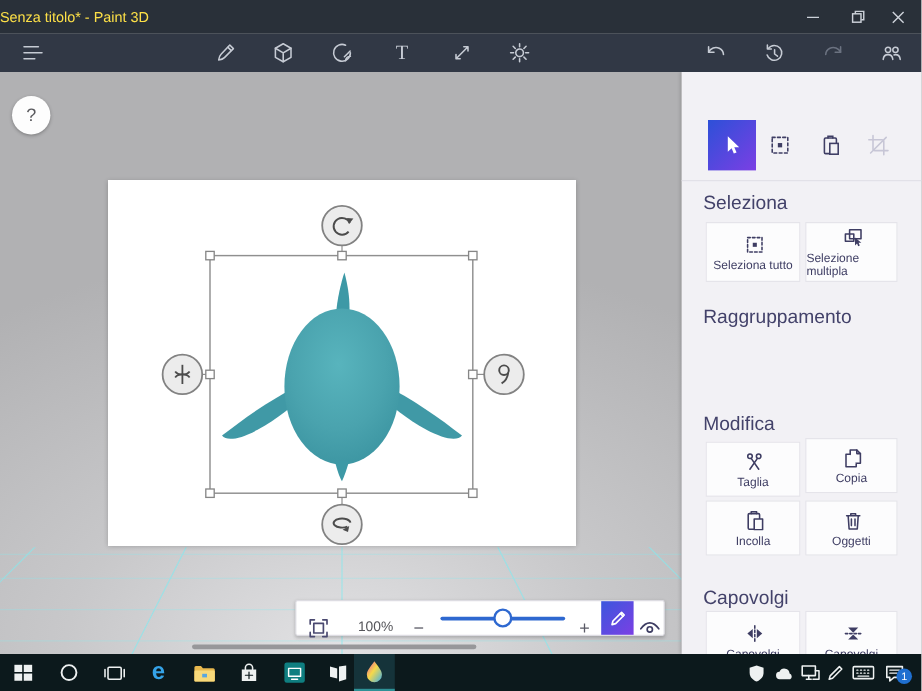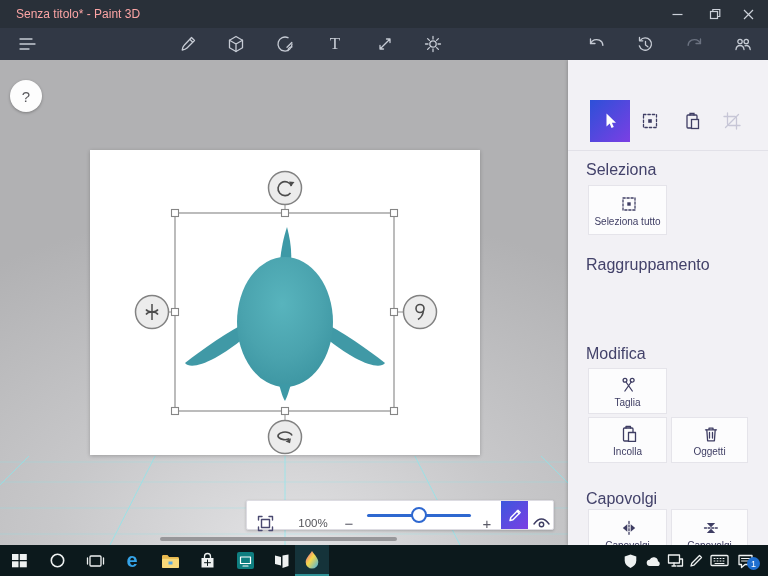--- a/index.html
+++ b/index.html
@@ -2,21 +2,21 @@
 <html><head>
 <meta charset="utf-8">
 <style>
   * { margin:0; padding:0; box-sizing:border-box; }
   html,body { width:768px; height:576px; overflow:hidden; }
   body { font-family:"Liberation Sans","DejaVu Sans",sans-serif; }
   .app { position:relative; width:768px; height:576px; background:#b4b4b6; overflow:hidden; }
 
   
   .titlebar { position:absolute; top:0; left:0; right:0; height:28px; background:#293039; z-index:30; }
-  .title { color:#fca5a5; font-size:12px; line-height:28px; padding-left:16px; }
+  .title { color:#fde047; font-size:12px; line-height:28px; padding-left:0; }
   .winbtn { position:absolute; top:0; width:40px; height:28px; display:flex; align-items:center; justify-content:center; color:#ccd1d9; }
   .winbtn svg { stroke:currentColor; stroke-width:1.2; fill:none; }
 
   
   .toolbar { position:absolute; top:28px; left:0; right:0; height:32px; background:#313845; z-index:30; }
   .tb { position:absolute; top:1px; width:36px; height:30px; display:flex; align-items:center; justify-content:center; color:#c6cbd4; }
   .tb svg { stroke:currentColor; stroke-width:1.3; fill:none; stroke-linecap:round; stroke-linejoin:round; }
   .tb.dim { color:#6b7280; }
   .text-glyph { font-family:"Liberation Serif","DejaVu Serif",serif; font-size:17px; color:#c6cbd4; }
 
@@ -313,31 +313,47 @@
     <div class="pdivider"></div>
 
     <div class="sec-label" style="top:101px">Seleziona</div>
     <div class="pbtn col1" style="top:125px;height:50px">
       <svg>
           <rect x="4" y="4" width="12" height="12" stroke-dasharray="2.2 1.8"></rect>
           <rect x="8.3" y="8.3" width="3.4" height="3.4" fill="currentColor" stroke="none"></rect>
         </svg>
       <span>Seleziona tutto</span>
     </div>
+    <div class="pbtn col2" style="top:125px;height:50px">
+      <svg>
+          <rect x="7" y="3.5" width="9.5" height="7.5"></rect>
+          <rect x="3.5" y="7" width="7" height="6"></rect>
+          <path d="M11.5 10v6.5l1.7-1.6 1 2.3 1.3-.6-1-2.3h2.3z" fill="currentColor" stroke="none"></path>
+        </svg>
+      <span>Selezione multipla</span>
+    </div>
 
     <div class="sec-label" style="top:196px">Raggruppamento</div>
 
     <div class="sec-label" style="top:285px">Modifica</div>
     <div class="pbtn col1" style="top:308px;height:46px">
       <svg>
           <circle cx="6" cy="5.2" r="1.9"></circle>
           <circle cx="13.2" cy="5.2" r="1.9"></circle>
           <path d="M7 7l6.3 9M12.2 7L5.9 16"></path>
         </svg>
       <span>Taglia</span>
+    </div>
+    <div class="pbtn col2" style="top:305px;height:46px">
+      <svg>
+          <path d="M7.5 3H13l3 3v8h-8.5z"></path>
+          <path d="M13 3v3h3"></path>
+          <path d="M7.5 6.5H4V17h8.5v-2.5" fill="#fcfcfd"></path>
+        </svg>
+      <span>Copia</span>
     </div>
     <div class="pbtn col1" style="top:357px;height:46px">
       <svg>
           <rect x="4.5" y="4" width="9.5" height="13" rx="1"></rect>
           <path d="M7 4V2.5h4.5V4"></path>
           <rect x="9.5" y="8.5" width="7" height="9" fill="#fcfcfd"></rect>
         </svg>
       <span>Incolla</span>
     </div>
     <div class="pbtn col2" style="top:357px;height:46px">

